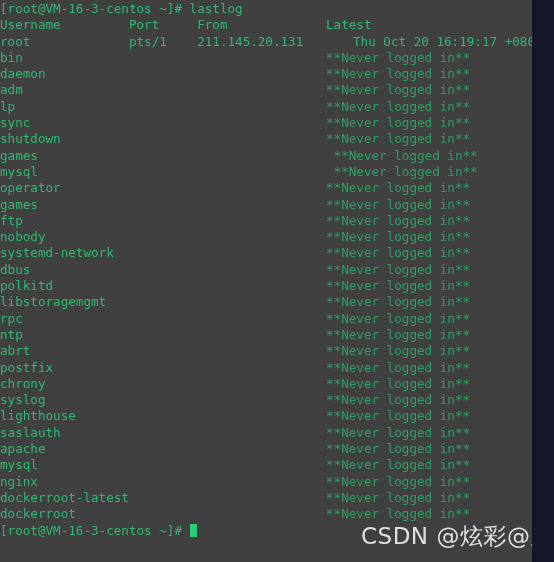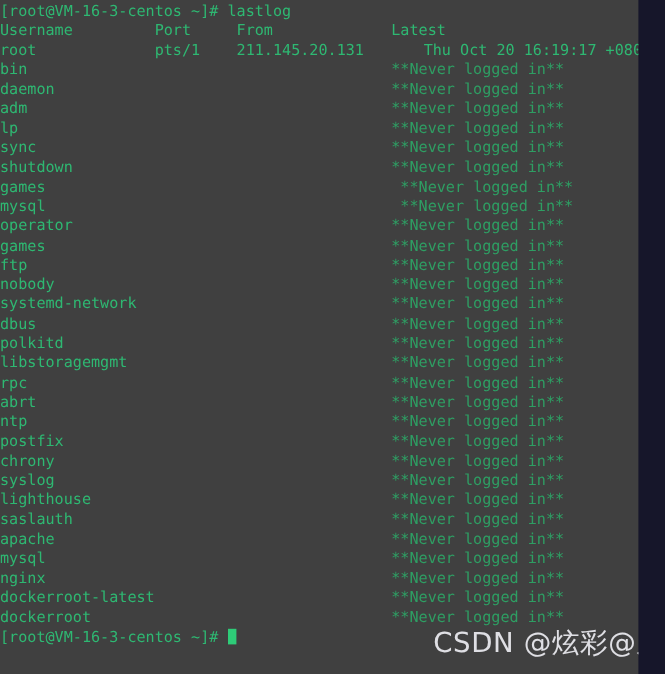--- a/index.html
+++ b/index.html
@@ -78,22 +78,22 @@
       <div class="line"><span class="seg-user">mysql                                       </span><span class="never">**Never logged in**</span></div>
       <div class="line"><span class="seg-user">operator                                   </span><span class="never">**Never logged in**</span></div>
       <div class="line"><span class="seg-user">games                                      </span><span class="never">**Never logged in**</span></div>
       <div class="line"><span class="seg-user">ftp                                        </span><span class="never">**Never logged in**</span></div>
       <div class="line"><span class="seg-user">nobody                                     </span><span class="never">**Never logged in**</span></div>
       <div class="line"><span class="seg-user">systemd-network                            </span><span class="never">**Never logged in**</span></div>
       <div class="line"><span class="seg-user">dbus                                       </span><span class="never">**Never logged in**</span></div>
       <div class="line"><span class="seg-user">polkitd                                    </span><span class="never">**Never logged in**</span></div>
       <div class="line"><span class="seg-user">libstoragemgmt                             </span><span class="never">**Never logged in**</span></div>
       <div class="line"><span class="seg-user">rpc                                        </span><span class="never">**Never logged in**</span></div>
+      <div class="line"><span class="seg-user">ntp                                        </span><span class="never">**Never logged in**</span></div>
       <div class="line"><span class="seg-user">abrt                                       </span><span class="never">**Never logged in**</span></div>
-      <div class="line"><span class="seg-user">ntp                                        </span><span class="never">**Never logged in**</span></div>
       <div class="line"><span class="seg-user">postfix                                    </span><span class="never">**Never logged in**</span></div>
       <div class="line"><span class="seg-user">chrony                                     </span><span class="never">**Never logged in**</span></div>
       <div class="line"><span class="seg-user">syslog                                     </span><span class="never">**Never logged in**</span></div>
       <div class="line"><span class="seg-user">lighthouse                                 </span><span class="never">**Never logged in**</span></div>
       <div class="line"><span class="seg-user">saslauth                                   </span><span class="never">**Never logged in**</span></div>
       <div class="line"><span class="seg-user">apache                                     </span><span class="never">**Never logged in**</span></div>
       <div class="line"><span class="seg-user">mysql                                      </span><span class="never">**Never logged in**</span></div>
       <div class="line"><span class="seg-user">nginx                                      </span><span class="never">**Never logged in**</span></div>
       <div class="line"><span class="seg-user">dockerroot-latest                          </span><span class="never">**Never logged in**</span></div>
       <div class="line"><span class="seg-user">dockerroot                                 </span><span class="never">**Never logged in**</span></div>

